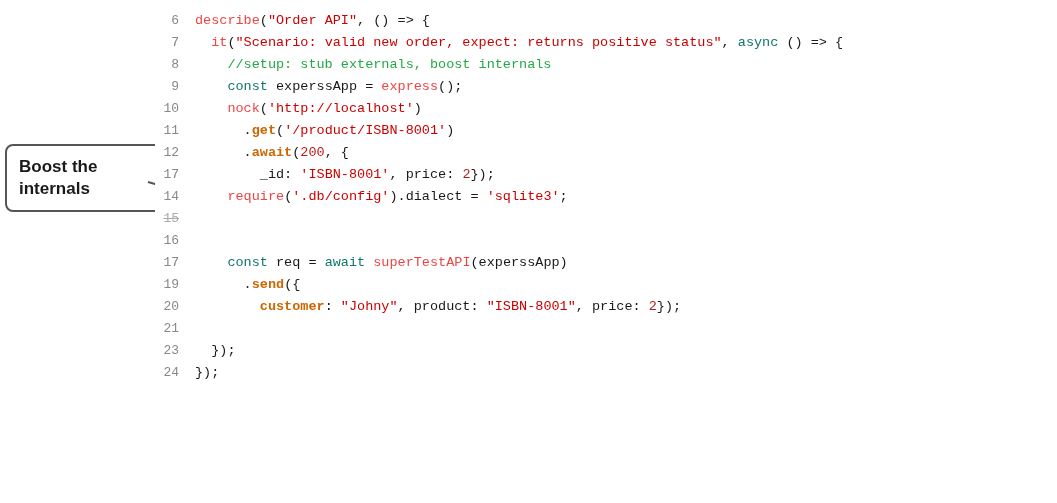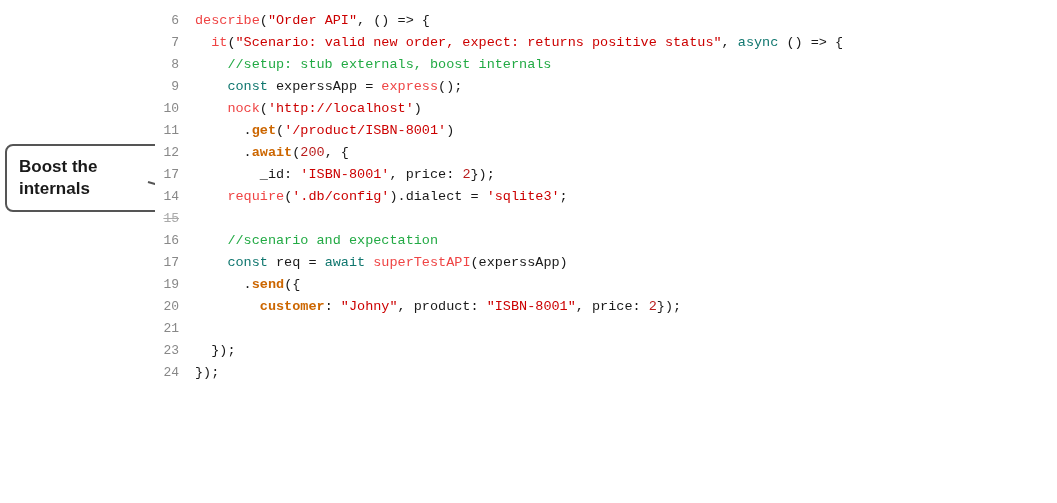--- a/index.html
+++ b/index.html
@@ -166,21 +166,21 @@
     <div class="line">
       <span class="line-number">14</span>
       <span class="code-content"><span class="punct">    </span><span class="fn">require</span><span class="punct">(</span><span class="str">'.db/config'</span><span class="punct">).dialect = </span><span class="str">'sqlite3'</span><span class="punct">;</span></span>
     </div>
     <div class="line">
       <span class="line-number strikethrough">15</span>
       <span class="code-content"></span>
     </div>
     <div class="line">
       <span class="line-number">16</span>
-      <span class="code-content"><span class="punct">    </span><span class="comment">//scenario and expectation</span></span>
+      <span class="code-content"><span class="punct">    </span></span>
     </div>
     <div class="line">
       <span class="line-number">17</span>
       <span class="code-content"><span class="punct">    </span><span class="kw">const</span><span class="punct"> req = </span><span class="kw">await</span><span class="punct"> </span><span class="fn">superTestAPI</span><span class="punct">(experssApp)</span></span>
     </div>
     <div class="line">
       <span class="line-number">19</span>
       <span class="code-content"><span class="punct">      .</span><span class="method">send</span><span class="punct">({</span></span>
     </div>
     <div class="line">

